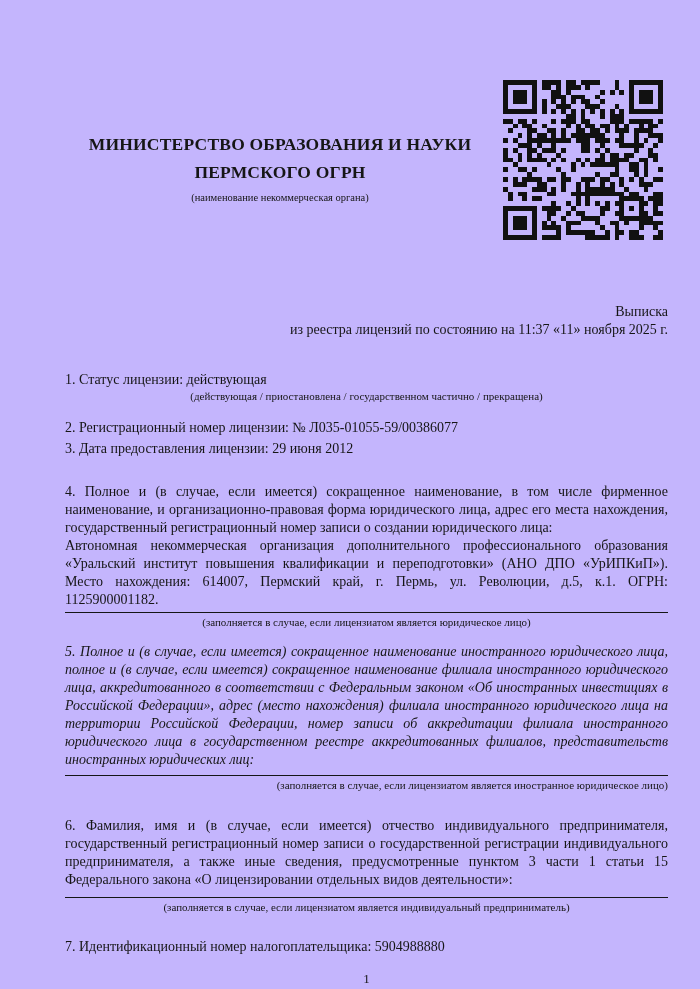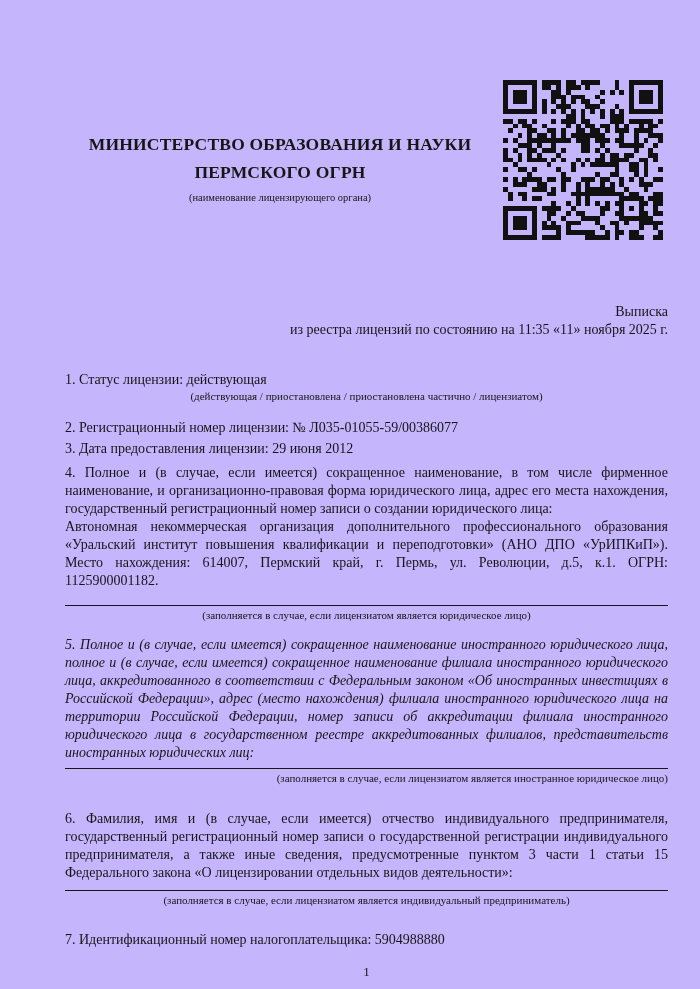--- a/index.html
+++ b/index.html
@@ -23,41 +23,41 @@
   
   .doc-title{margin-top:58px;text-align:right;}
   
   .item{text-align:left;}
   .para{text-align:justify;}
   .note{font-size:11px;line-height:14px;text-align:center;}
   .i1{margin-top:32px;}
   .n1{margin-top:0;}
   .i2{margin-top:16px;}
   .i3{margin-top:3px;}
-  .i4{margin-top:6px;border-bottom:1.5px solid #161616;padding-bottom:15px;}
+  .i4{margin-top:25px;border-bottom:1.5px solid #161616;padding-bottom:3px;}
   .n4{margin-top:2px;}
   .i5{margin-top:14px;font-style:italic;}
   .rule5{height:6px;border-bottom:1.5px solid #161616;}
   .n5{margin-top:2px;text-align:right;}
   .i6{margin-top:25px;}
   .rule6{height:8px;border-bottom:1.5px solid #161616;}
   .n6{margin-top:2px;}
   .i7{margin-top:24px;}
   .page-num{margin-top:14px;text-align:center;font-size:13px;}
 </style>
 </head>
 <body>
 
 <div class="page">
 
   <div class="header-row">
     <div class="ministry">
       <div class="ministry-name">МИНИСТЕРСТВО ОБРАЗОВАНИЯ И НАУКИ</div>
       <div class="ministry-name">ПЕРМСКОГО ОГРН</div>
-      <div class="ministry-caption">(наименование лицензирующего органа)</div>
+      <div class="ministry-caption">(наименование некоммерческая органа)</div>
     </div>
     <div class="qr" id="qr"><svg viewBox="0 0 33 33" width="160" height="160" shape-rendering="crispEdges" fill="#111">
           <rect x="0" y="0" width="1" height="1"></rect>
           <rect x="1" y="0" width="1" height="1"></rect>
           <rect x="2" y="0" width="1" height="1"></rect>
           <rect x="3" y="0" width="1" height="1"></rect>
           <rect x="4" y="0" width="1" height="1"></rect>
           <rect x="5" y="0" width="1" height="1"></rect>
           <rect x="6" y="0" width="1" height="1"></rect>
           <rect x="8" y="0" width="1" height="1"></rect>
@@ -579,25 +579,25 @@
           <rect x="26" y="32" width="1" height="1"></rect>
           <rect x="27" y="32" width="1" height="1"></rect>
           <rect x="28" y="32" width="1" height="1"></rect>
           <rect x="31" y="32" width="1" height="1"></rect>
           <rect x="32" y="32" width="1" height="1"></rect>
         </svg></div>
   </div>
 
   <div class="doc-title">
     <div>Выписка</div>
-    <div>из реестра лицензий по состоянию на 11:35 «11» ноября 2025 г.</div>
+    <div>из реестра лицензий по состоянию на 11:37 «11» ноября 2025 г.</div>
   </div>
 
   <div class="item i1">1. Статус лицензии: действующая</div>
-  <div class="note n1">(действующая / приостановлена / приостановлена частично / лицензиатом)</div>
+  <div class="note n1">(действующая / приостановлена / государственном частично / прекращена)</div>
 
   <div class="item i2">2. Регистрационный номер лицензии: № Л035-01055-59/00386077</div>
 
   <div class="item i3">3. Дата предоставления лицензии: 29 июня 2012</div>
 
   <div class="item i4">
     <div class="para">4. Полное и (в случае, если имеется) сокращенное наименование, в том числе фирменное наименование, и организационно-правовая форма юридического лица, адрес его места нахождения, государственный регистрационный номер записи о создании юридического лица:</div>
     <div class="para">Автономная некоммерческая организация дополнительного профессионального образования «Уральский институт повышения квалификации и переподготовки» (АНО ДПО «УрИПКиП»). Место нахождения: 614007, Пермский край, г. Пермь, ул. Революции, д.5, к.1. ОГРН: 1125900001182.</div>
   </div>
   <div class="note n4">(заполняется в случае, если лицензиатом является юридическое лицо)</div>

